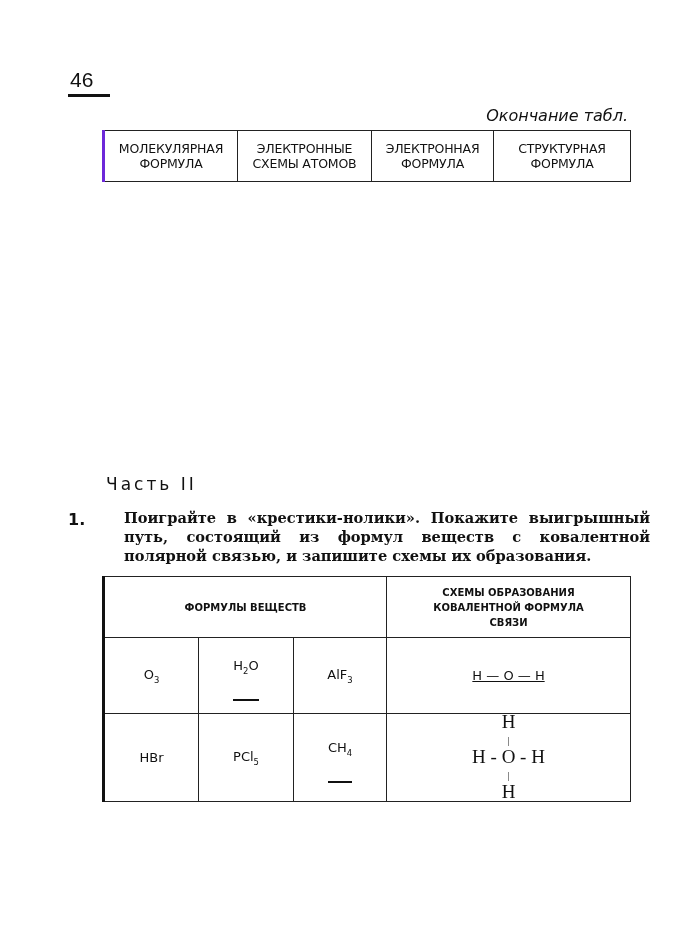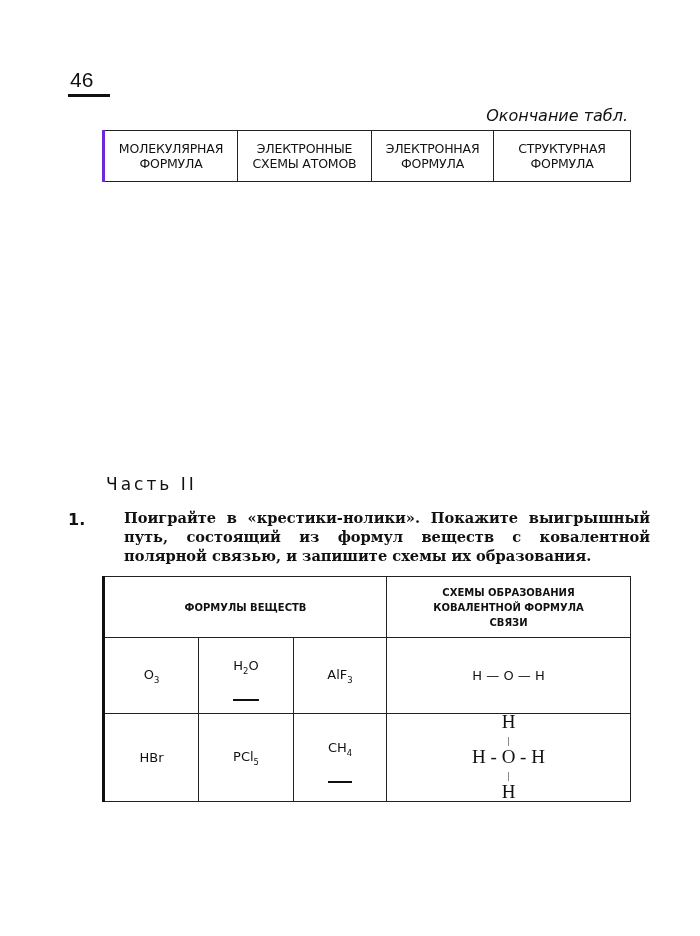--- a/index.html
+++ b/index.html
@@ -17,21 +17,21 @@
   .sans { font-family: "DejaVu Sans", sans-serif; }
   sub { font-size: 0.65em; }
   sup { font-size: 0.6em; }
   .part-title { left: 106px; top: 474px; font-size: 17px; letter-spacing: 3px; font-family: "DejaVu Sans", sans-serif; }
   .task-num { left: 68px; top: 510px; font-size: 16px; font-weight: bold; font-family: "DejaVu Sans", sans-serif; }
   .task-text { left: 124px; top: 508px; width: 526px; font-family: "DejaVu Serif", serif; font-weight: bold; font-size: 14.6px; line-height: 19px; text-align: justify; }
   .t2 { left: 102px; top: 576px; width: 527px; border-left: 3px solid #111; }
   .t2 th { font-weight: bold; font-size: 10px; line-height: 15px; height: 60px; }
   .t2 td { height: 75px; font-size: 13px; font-family: "DejaVu Sans", sans-serif; }
   .ul { display: inline-block; border-bottom: 2px solid #111; padding-bottom: 24px; margin-top: 8px; text-align: right; }
-  .scheme { font-family: "Liberation Serif", serif; font-size: 19px; }
+  .scheme { font-family: "Liberation Serif", serif; font-size: 19px; text-decoration: underline; }
   .ch4 { display: inline-block; line-height: 16px; font-family: "Liberation Serif", serif; font-size: 19px; text-align: center; }
 </style>
 </head>
 <body>
 
 <div class="abs page-num">46</div>
 <div class="abs page-num-line"></div>
 <div class="abs cont-note">Окончание табл.</div>
 
 <table class="t1">

